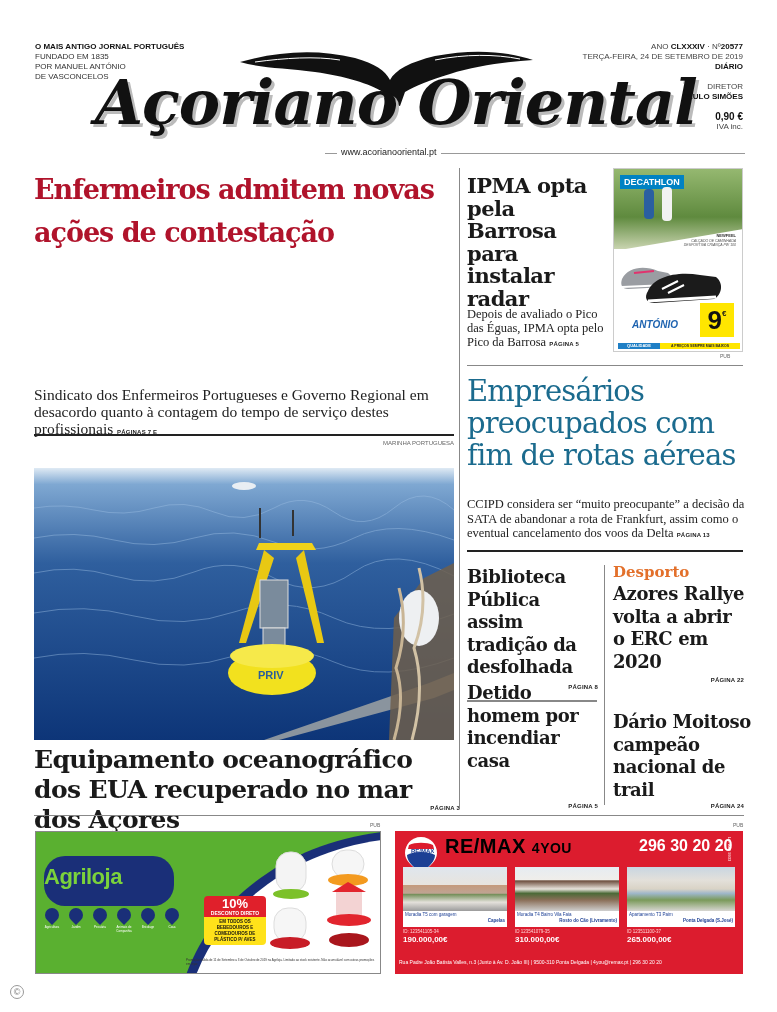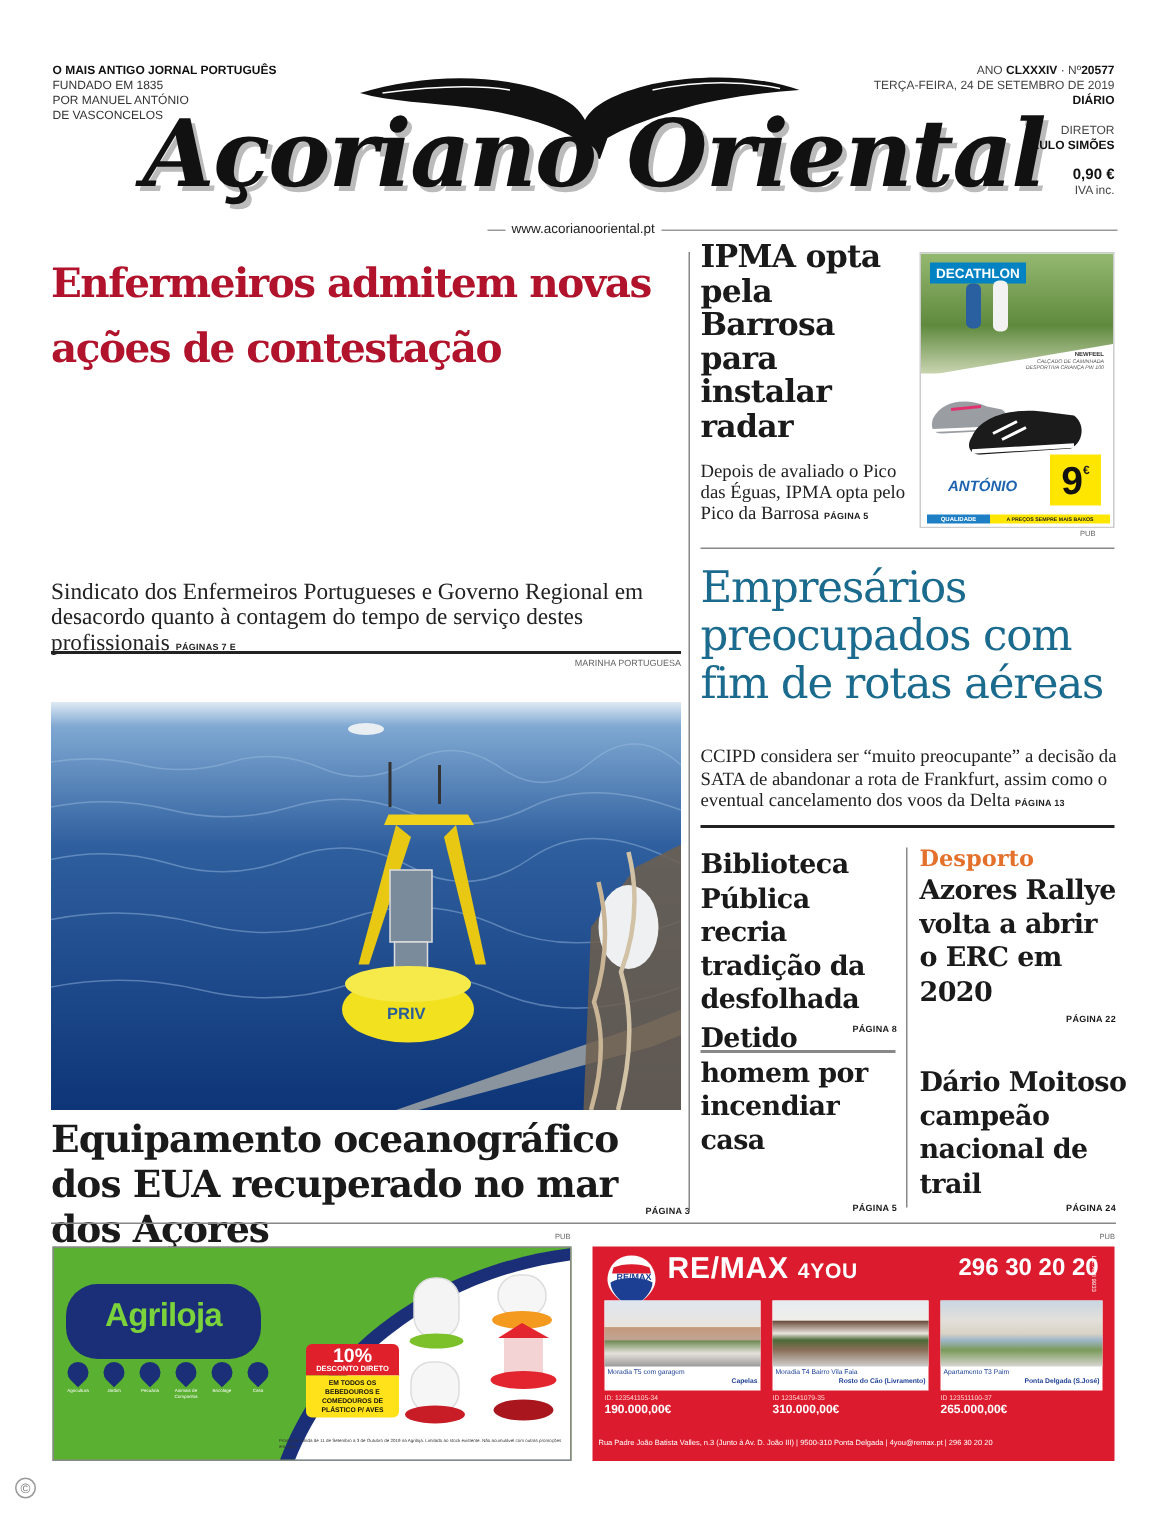--- a/index.html
+++ b/index.html
@@ -19,21 +19,21 @@
 
 .h1{left:34px;top:168px;width:420px;font-family:"DejaVu Serif",serif;font-weight:bold;color:#b0132b;font-size:27px;line-height:43px;letter-spacing:-1px}
 .dek{left:34px;top:386px;width:430px;font-family:"Liberation Serif",serif;font-size:15.5px;line-height:17px;color:#222}
 .pg{font-family:"Liberation Sans",sans-serif;font-weight:bold;font-size:6px;letter-spacing:0.2px;text-transform:uppercase}
 .rule-dark{height:2px;background:#222}
 .credit{font-family:"Liberation Sans",sans-serif;font-size:6px;color:#666;text-transform:uppercase}
 .photo{left:34px;top:468px;width:420px;height:272px;overflow:hidden;background:linear-gradient(170deg,#e3eef7 0%,#8bb1d6 6%,#3f6fa9 25%,#1f4a8c 55%,#0f3a7c 100%)}
 .h2photo{left:34px;top:745px;width:430px;font-family:"DejaVu Serif",serif;font-weight:bold;font-size:25px;line-height:30px;color:#1a1a1a;letter-spacing:-0.6px}
 
 .vline{width:1px;background:#888}
-.ipma{left:467px;top:160px;width:140px;font-family:"DejaVu Serif",serif;font-weight:bold;font-size:21px;line-height:22.5px;color:#1a1a1a;letter-spacing:-0.5px}
+.ipma{left:467px;top:175px;width:140px;font-family:"DejaVu Serif",serif;font-weight:bold;font-size:21px;line-height:22.5px;color:#1a1a1a;letter-spacing:-0.5px}
 .ipma-dek{left:467px;top:307px;width:145px;font-family:"Liberation Serif",serif;font-size:12.5px;line-height:14px;color:#222}
 .ad-deca{left:613px;top:168px;width:130px;height:184px;overflow:hidden;border:1px solid #ccc;background:#fff}
 .emp{left:467px;top:375px;width:290px;font-family:"DejaVu Serif",serif;font-weight:normal;font-size:29px;line-height:32px;color:#1b6b8e;letter-spacing:-0.8px}
 .emp-dek{left:467px;top:497px;width:290px;font-family:"Liberation Serif",serif;font-size:12.5px;line-height:14.5px;color:#222}
 .small-h{font-family:"DejaVu Serif",serif;font-weight:bold;font-size:18px;line-height:22.5px;color:#1a1a1a;letter-spacing:-0.4px}
 .section-label{font-family:"DejaVu Serif",serif;font-weight:bold;font-size:15px;color:#e3702b}
 
 .ad-agri{left:35px;top:831px;width:346px;height:143px;overflow:hidden;background:#5ab030;border:1px solid #888}
 .ad-remax{left:395px;top:831px;width:348px;height:143px;overflow:hidden;background:#dc1c2e}
 .copy{left:10px;top:985px;width:14px;height:14px;border:1px solid #999;border-radius:50%;font-size:9px;line-height:12px;text-align:center;color:#777;font-family:"Liberation Sans",sans-serif}
@@ -163,21 +163,21 @@
 <div class="abs emp">Empresários preocupados com fim de rotas aéreas</div>
 <div class="abs emp-dek">
   <span>CCIPD considera ser “muito preocupante” a decisão da SATA de abandonar a rota de Frankfurt, assim como o eventual cancelamento dos voos da Delta</span>
   <span class="pg">PÁGINA 13</span>
 </div>
 <div class="abs rule-dark" style="left:467px;top:550px;width:276px"></div>
 
 <div class="abs vline" style="left:604px;top:565px;height:240px"></div>
 
 <div class="abs small-h" style="left:467px;top:566px;width:132px">
-  <span>Biblioteca Pública recria tradição da desfolhada</span>
+  <span>Biblioteca Pública assim tradição da desfolhada</span>
 </div>
 <div class="abs pg" style="left:540px;top:684px;width:58px;text-align:right">PÁGINA 8</div>
 
 <div class="abs section-label" style="left:613px;top:563px">Desporto</div>
 <div class="abs small-h" style="left:613px;top:583px;width:135px">
   <span>Azores Rallye volta a abrir o ERC em 2020</span>
 </div>
 <div class="abs pg" style="left:684px;top:677px;width:60px;text-align:right">PÁGINA 22</div>
 
 <div class="abs" style="left:467px;top:700px;width:130px;height:2px;background:#888"></div>
@@ -193,21 +193,21 @@
 <div class="abs pg" style="left:684px;top:803px;width:60px;text-align:right">PÁGINA 24</div>
 
 <div class="abs" style="left:34px;top:815px;width:710px;height:1px;background:#888"></div>
 
 <div class="abs credit" style="left:370px;top:822px;font-size:5px">PUB</div>
 <div class="abs ad-agri">
   <svg style="position:absolute;left:0;top:0" width="346" height="143" viewBox="0 0 346 143">
     <path d="M150 143 C180 60 260 10 346 0 L346 143 Z" fill="#1a2f78"></path>
     <path d="M160 143 C190 66 266 18 346 8 L346 143 Z" fill="#fff"></path>
   </svg>
-  <div style="position:absolute;left:8px;top:24px;width:130px;height:50px;background:#1a2f78;border-radius:21px;text-align:center">
+  <div style="position:absolute;left:8px;top:24px;width:130px;height:50px;background:#1a2f78;border-radius:21px;">
     <span style="font-family:'Liberation Sans',sans-serif;font-weight:bold;font-size:22px;line-height:42px;color:#7bd23b;letter-spacing:-0.5px">Agriloja</span>
   </div>
   <div style="position:absolute;left:6px;top:76px;width:140px;display:flex;justify-content:space-between">
     <div style="width:20px;text-align:center">
         <div style="width:14px;height:14px;margin:0 auto;background:#1a2f78;border-radius:50% 50% 50% 0;transform:rotate(-45deg)"></div>
         <div style="font-size:3px;color:#fff;font-family:'Liberation Sans',sans-serif;margin-top:3px">Agricultura</div>
       </div>
     <div style="width:20px;text-align:center">
         <div style="width:14px;height:14px;margin:0 auto;background:#1a2f78;border-radius:50% 50% 50% 0;transform:rotate(-45deg)"></div>
         <div style="font-size:3px;color:#fff;font-family:'Liberation Sans',sans-serif;margin-top:3px">Jardim</div>
@@ -253,21 +253,21 @@
 
 <div class="abs credit" style="left:733px;top:822px;font-size:5px">PUB</div>
 <div class="abs ad-remax">
   <svg style="position:absolute;left:8px;top:4px" width="36" height="42" viewBox="0 0 36 42">
     <path d="M18 2 C8 2 2 10 2 18 C2 26 10 32 16 36 L20 36 C26 32 34 26 34 18 C34 10 28 2 18 2 Z" fill="#fff"></path>
     <path d="M4 20 C10 16 26 16 32 20 C32 26 26 32 20 36 L16 36 C10 32 4 26 4 20 Z" fill="#1c3f94"></path>
     <path d="M6 10 C12 7 24 7 30 10 L31 14 L5 14 Z" fill="#dc1c2e"></path>
     <text x="8" y="18" font-family="Liberation Sans,sans-serif" font-weight="bold" font-size="6" fill="#1c3f94">RE/MAX</text>
     <rect x="15" y="38" width="6" height="3" fill="#fff"></rect>
   </svg>
-  <div style="position:absolute;left:50px;top:4px;font-family:'Liberation Sans',sans-serif;font-weight:bold;font-size:20px;color:#ffffff;letter-spacing:0.5px">
+  <div style="position:absolute;left:50px;top:4px;font-family:'Liberation Sans',sans-serif;font-weight:bold;font-size:20px;color:#000000;letter-spacing:0.5px">
     <span>RE/MAX</span>
     <span style="font-size:14px">4YOU</span>
   </div>
   <div style="position:absolute;left:244px;top:6px;font-family:'Liberation Sans',sans-serif;font-weight:bold;font-size:16px;color:#fff">296 30 20 20</div>
   <div style="position:absolute;left:332px;top:6px;font-family:'Liberation Sans',sans-serif;font-size:4px;color:#fff;writing-mode:vertical-rl">Lic. AMI 9933</div>
 
   <div style="position:absolute;left:8px;top:36px;width:104px;height:60px;background:#fff">
     <div style="height:44px;background:linear-gradient(180deg,#dfe6ee 0%,#e8e4de 40%,#c59a7c 41%,#bfa493 60%,#6e8a52 61%,#e4e1db 80%,#9b9b9b 100%)"></div>
     <div style="font-family:'Liberation Sans',sans-serif;font-size:4.5px;color:#1c3f94;padding:1px 2px">Moradia T5 com garagem</div>
     <div style="font-family:'Liberation Sans',sans-serif;font-weight:bold;font-size:4.5px;color:#1c3f94;text-align:right;padding:0 2px">Capelas</div>

